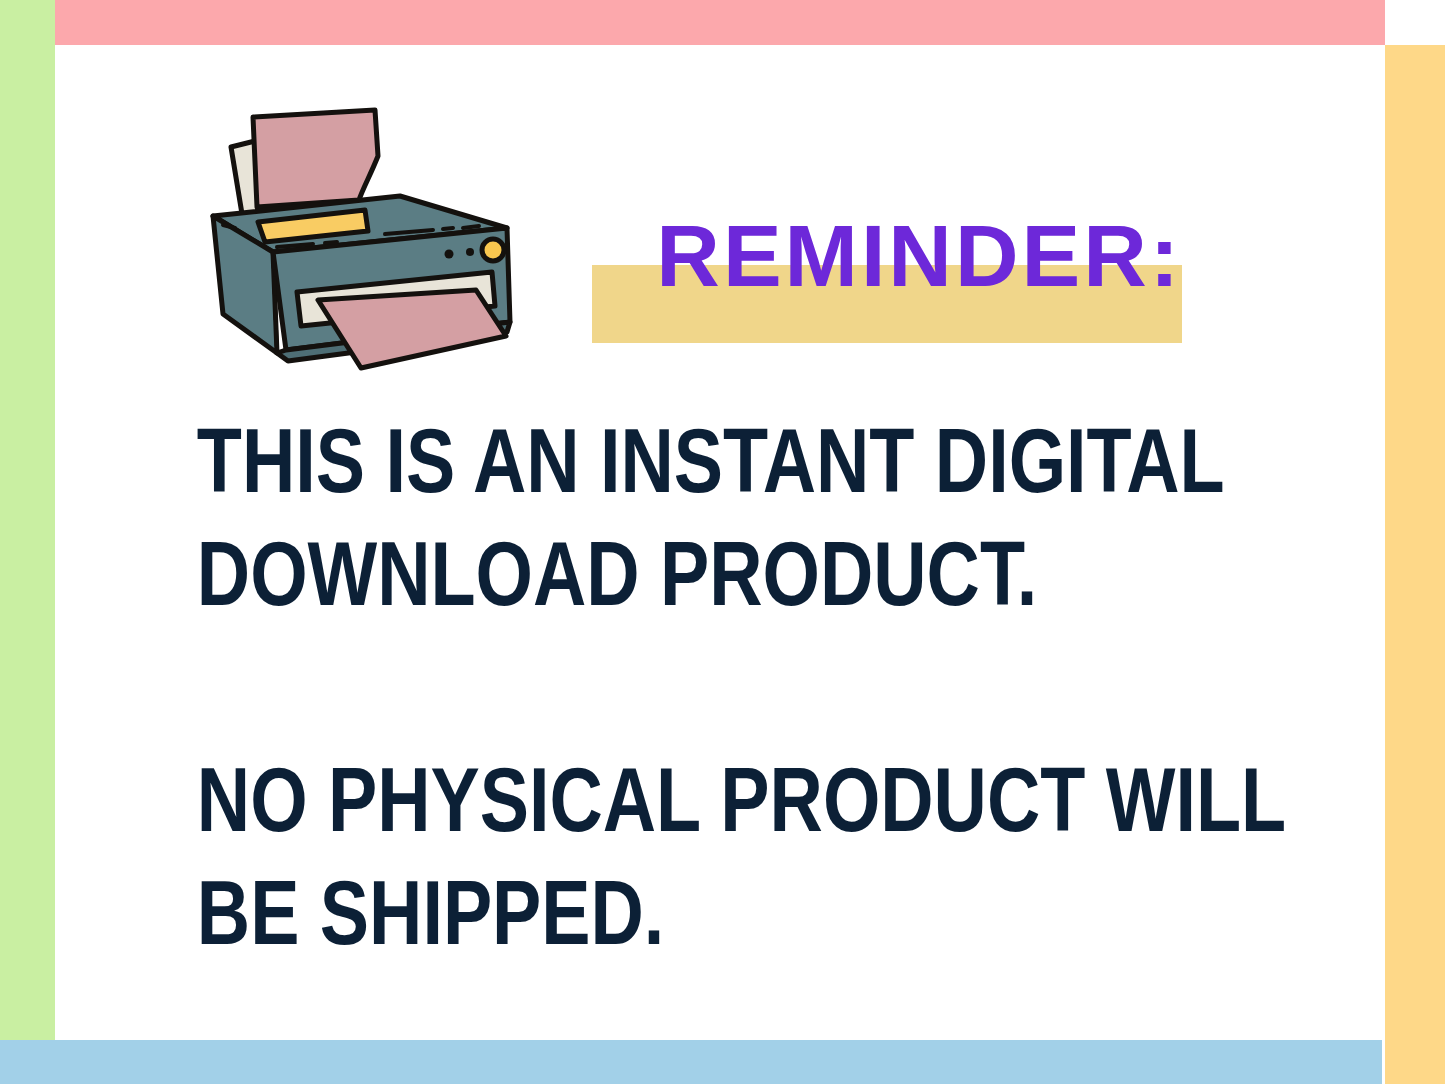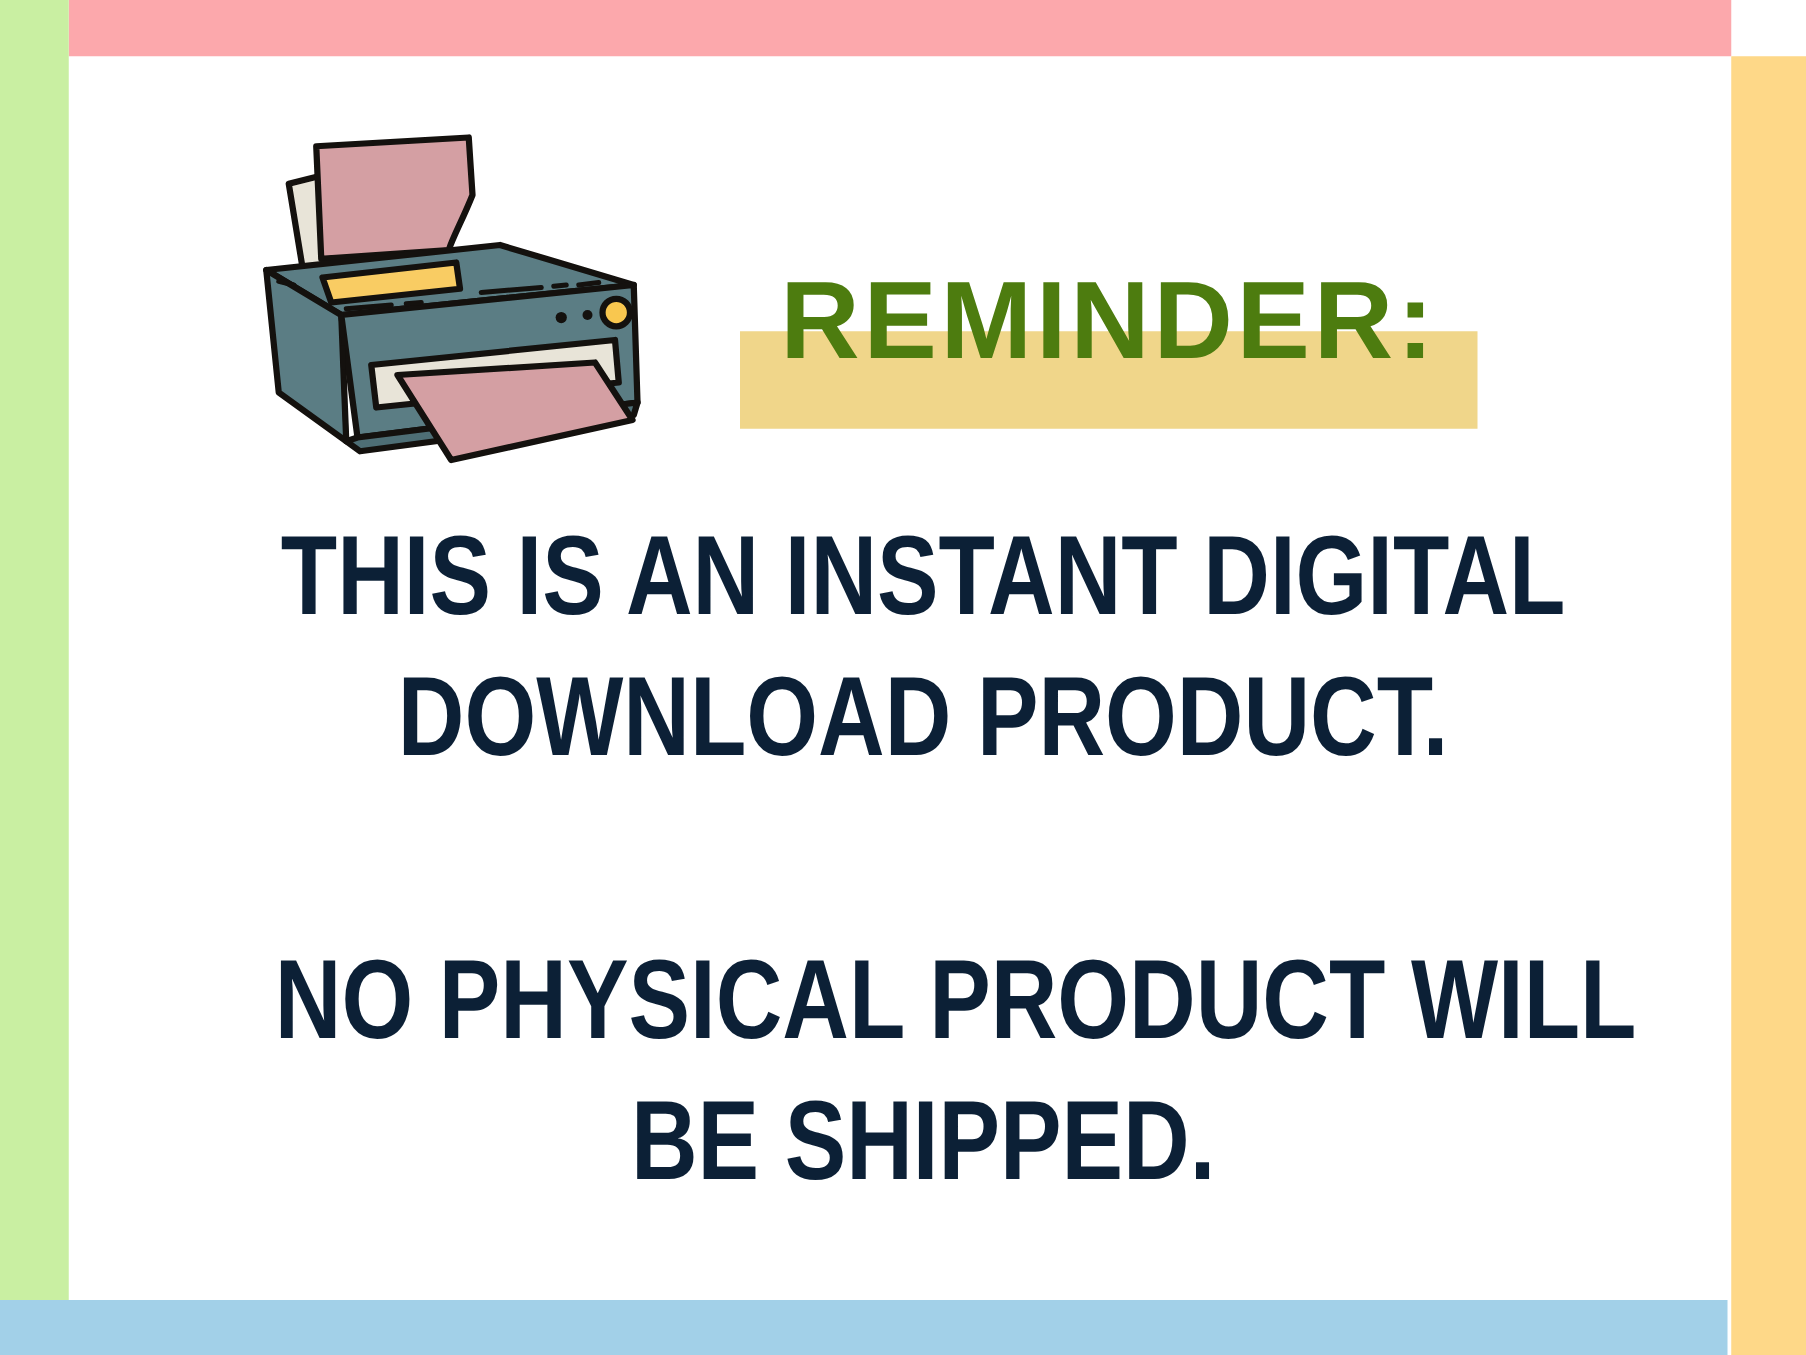--- a/index.html
+++ b/index.html
@@ -80,24 +80,24 @@
     font-size: 88px;
     line-height: 112px;
     letter-spacing: 3px;
     color: #0C2036;
     white-space: nowrap;
   }
 
   
   #body-copy {
     position: absolute;
-    left: 106px;
+    left: 83px;
     top: 405px;
     width: 1265px;
-    text-align: center;
+    text-align: left;
   }
   .body-line {
     font-family: "Liberation Sans Narrow", "Liberation Sans", sans-serif;
     font-weight: bold;
     font-size: 90px;
     line-height: 113px;
     color: #0C2036;
     white-space: nowrap;
     transform: scaleX(0.82);
     transform-origin: center center;
@@ -154,21 +154,21 @@
         <path d="M140 143 L152 142"></path>
         <path d="M200 134 L248 130"></path>
         <path d="M258 129 L268 128"></path>
         <path d="M278 128 L294 126"></path>
       </g>
     </svg>
   </div>
 
   <div id="headline-block">
     <div id="headline-highlight" style="background: rgb(240, 214, 138);"></div>
-    <div id="headline-text" style="color: #4d7c0f;">REMINDER:</div>
+    <div id="headline-text" style="color: #6d28d9; text-align: right;">REMINDER:</div>
   </div>
 
   <div id="body-copy">
     <div class="body-line" style="color: rgb(12, 32, 54);">THIS IS AN INSTANT DIGITAL</div>
     <div class="body-line" style="color: rgb(12, 32, 54);">DOWNLOAD PRODUCT.</div>
     <div class="body-line spacer" style="color: rgb(12, 32, 54);"></div>
     <div class="body-line" style="color: rgb(12, 32, 54);">NO PHYSICAL PRODUCT WILL</div>
     <div class="body-line" style="color: rgb(12, 32, 54);">BE SHIPPED.</div>
   </div>
 

